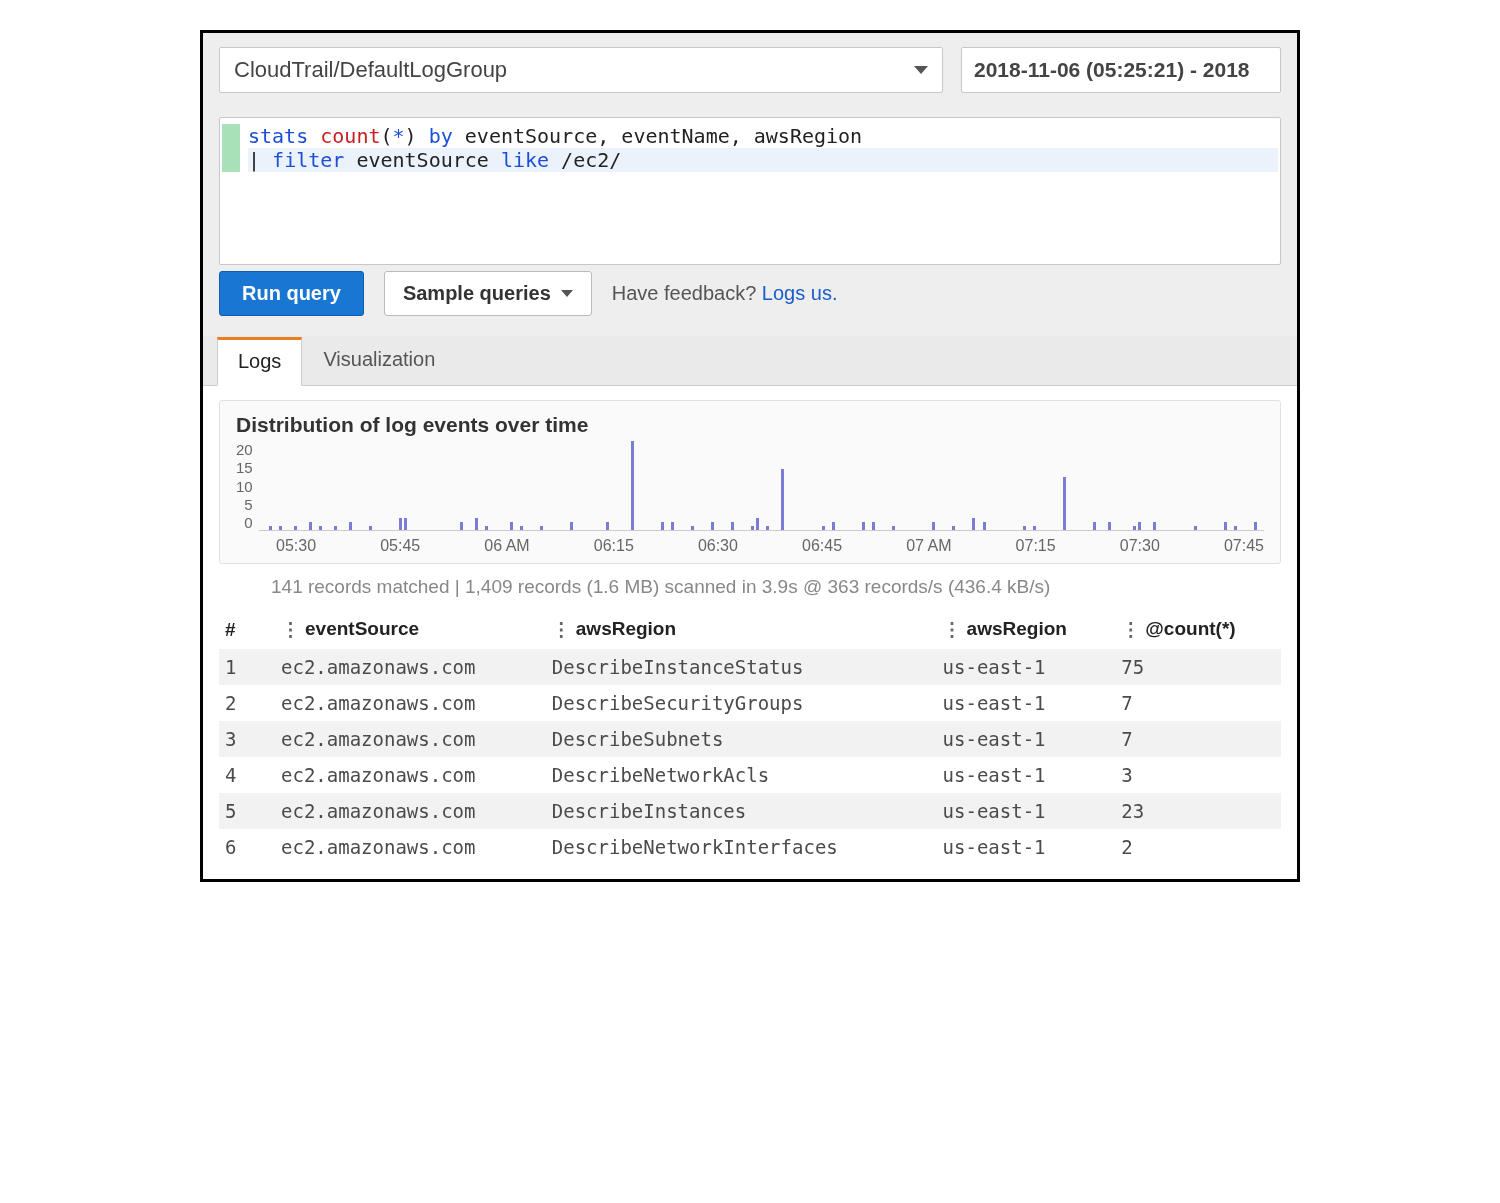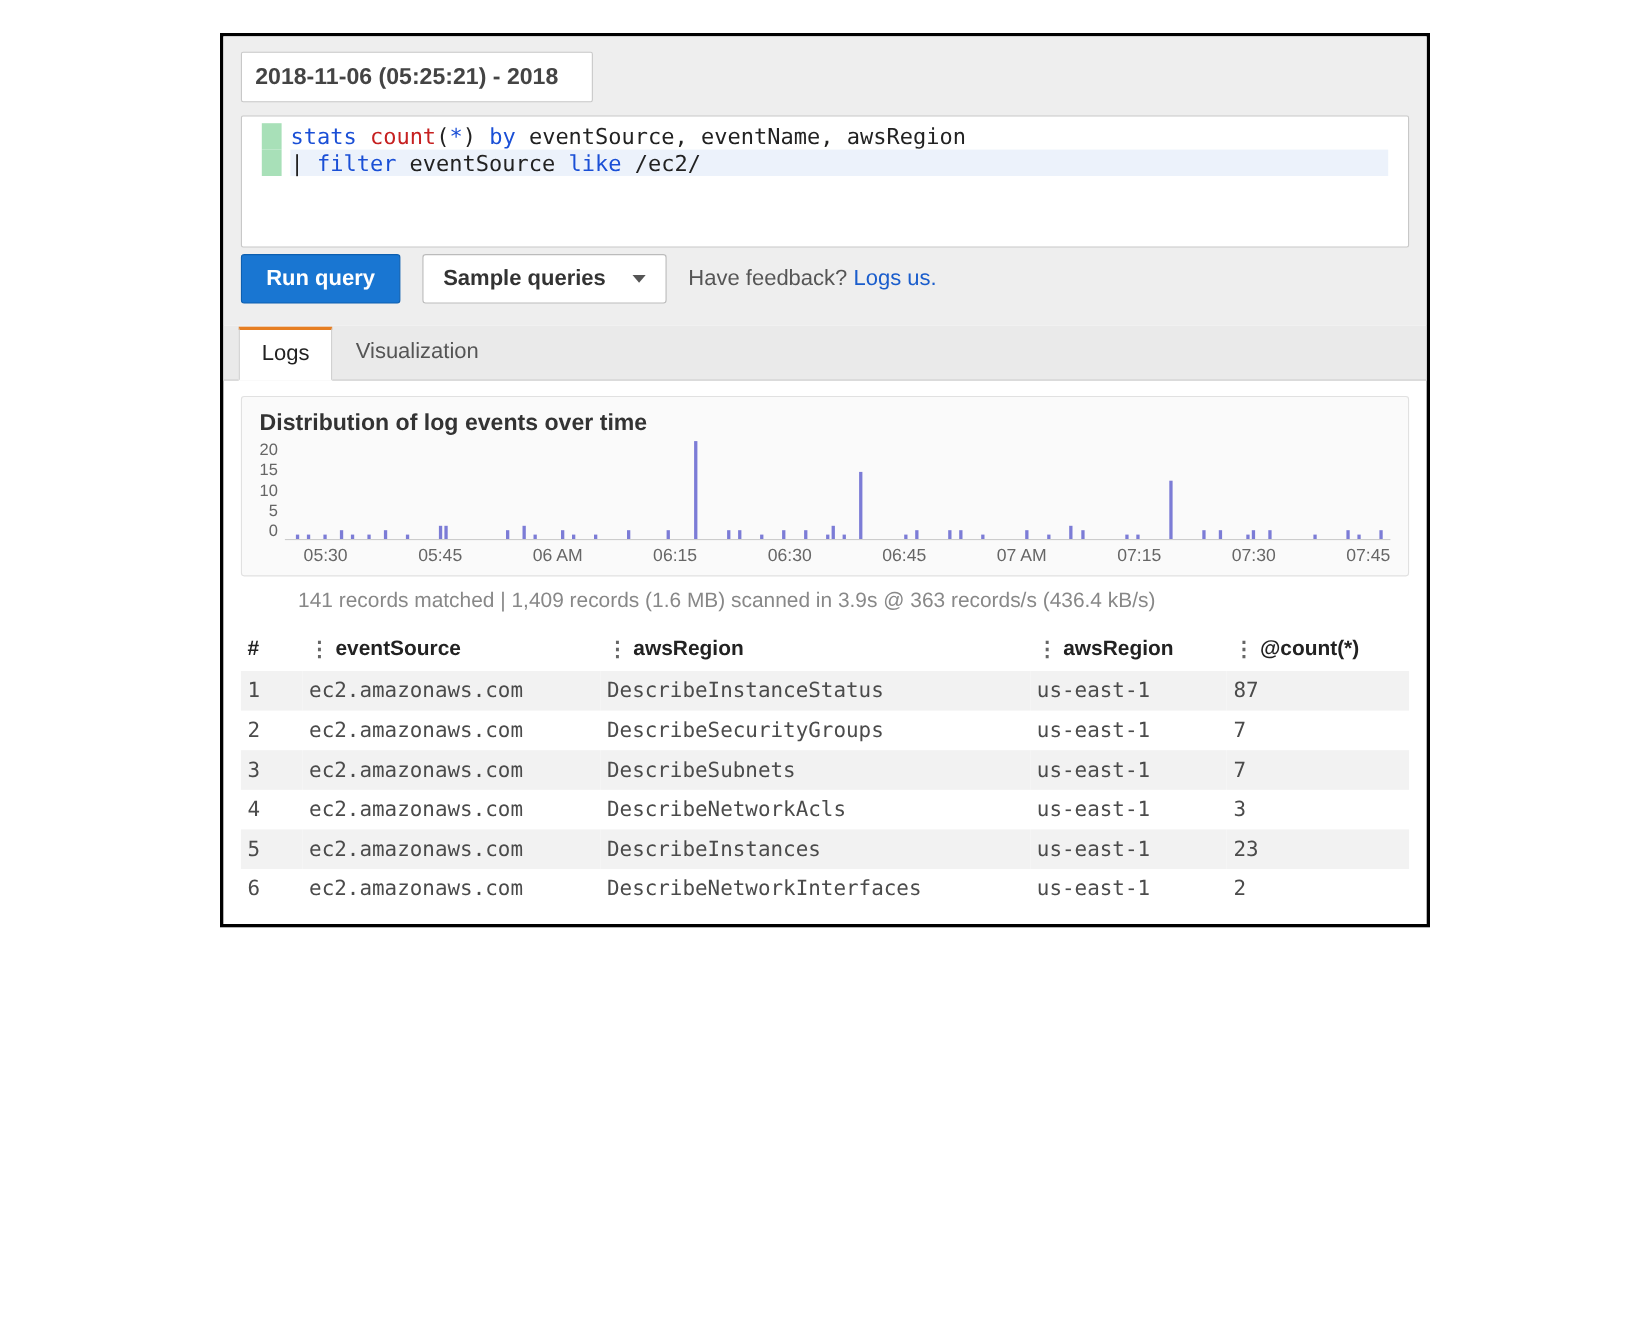--- a/index.html
+++ b/index.html
@@ -52,26 +52,26 @@
     display: flex;
     align-items: center;
     padding: 0 12px;
     font-size: 21px;
     font-weight: 600;
     color: #444;
     overflow: hidden;
     white-space: nowrap;
   }
   .editor {
-    margin-top: 12px;
+    margin-top: 24px;
     background: #fff;
     border: 1px solid #c8c8c8;
     border-radius: 2px;
-    height: 120px;
-    padding: 6px 18px;
+    height: 148px;
+    padding: 6px 2px;
     font-family: ui-monospace, Menlo, Consolas, monospace;
     font-size: 20px;
   }
   .line { display: flex; }
   .gutter { width: 18px; background:#a8e0b8; margin-right:8px; }
   .line.cur .linecontent { background:#ecf2fb; flex:1; }
   .linecontent { flex:1; white-space: pre; }
   .kw-blue   { color:#1a4fd6; }
   .kw-red    { color:#c62020; }
   .kw-black  { color:#222; }
@@ -93,21 +93,21 @@
   }
   .btn-secondary {
     background:#fff;
     border:1px solid #bbb;
     color:#333;
     font-weight:700;
     font-size:20px;
     padding:10px 18px;
     border-radius:3px;
     cursor:pointer;
-    display:flex; align-items:center; gap:24px;
+    display:flex; align-items:center; gap:10px;
   }
   .chev-sm {
     width:0;height:0;
     border-left:6px solid transparent;
     border-right:6px solid transparent;
     border-top:7px solid #555;
   }
   .feedback { font-size:20px; color:#555; }
   .feedback a { color:#1a5dcc; text-decoration:none; }
   .tabbar {
@@ -202,20 +202,24 @@
   }
   .rownum { width:56px; color:#555; font-family: inherit; }
 </style>
 </head>
 <body>
 
 <div class="frame">
 
   <div class="topbar">
     <div class="row-controls">
+      <div class="log-group-select">
+        <span>CloudTrail/DefaultLogGroup</span>
+        <span class="caret-down"></span>
+      </div>
       <div class="datebox">
         <span>2018-11-06 (05:25:21) - 2018</span>
       </div>
     </div>
 
     <div class="editor" id="editor">
         <div class="line">
           <div class="gutter"></div>
           <div class="linecontent"><span class="kw-blue">stats</span><span> </span><span class="kw-red">count</span><span class="kw-black">(</span><span class="kw-blue">*</span><span class="kw-black">) </span><span class="kw-blue">by</span><span class="kw-black"> eventSource, eventName, awsRegion</span></div>
         </div>
@@ -330,21 +334,21 @@
             <th><span class="colmenu">⋮</span><span>awsRegion</span></th>
             <th><span class="colmenu">⋮</span><span>@count(*)</span></th>
           </tr>
         </thead>
       <tbody id="tbody">
           <tr>
             <td class="rownum">1</td>
             <td>ec2.amazonaws.com</td>
             <td>DescribeInstanceStatus</td>
             <td>us-east-1</td>
-            <td>87</td>
+            <td>75</td>
           </tr>
           <tr>
             <td class="rownum">2</td>
             <td>ec2.amazonaws.com</td>
             <td>DescribeSecurityGroups</td>
             <td>us-east-1</td>
             <td>7</td>
           </tr>
           <tr>
             <td class="rownum">3</td>

